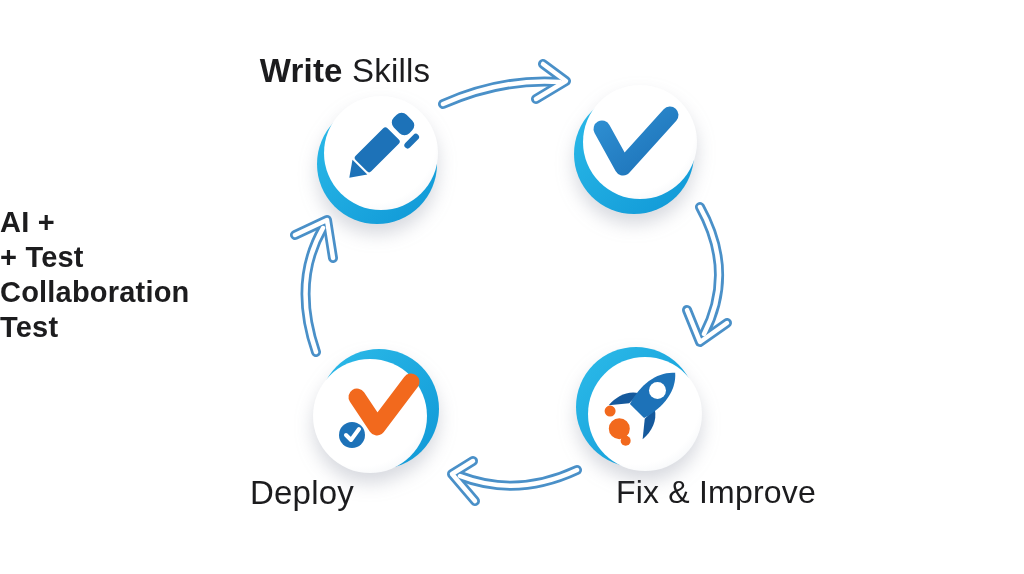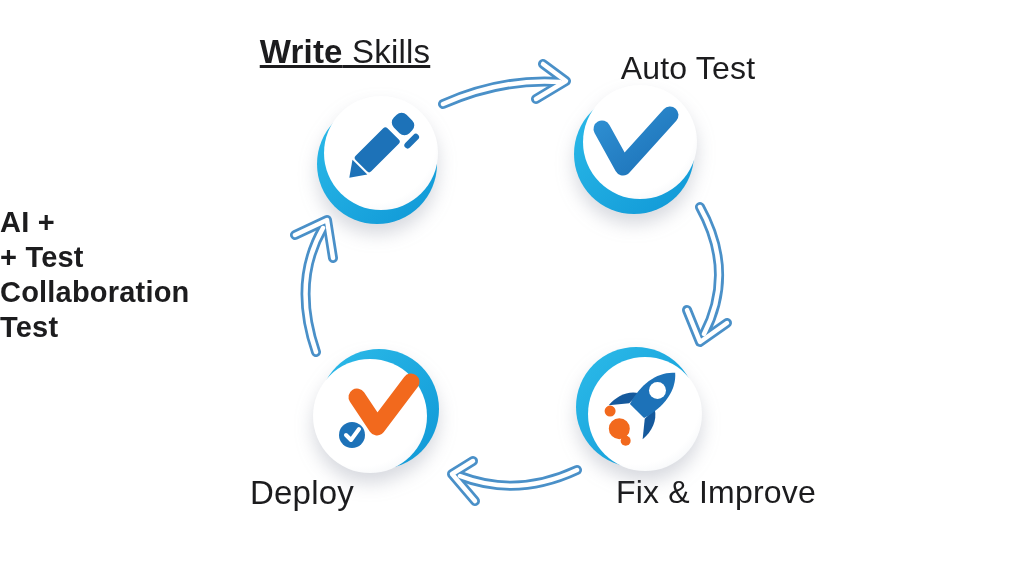--- a/index.html
+++ b/index.html
@@ -45,23 +45,22 @@
         <stop offset="0" style="stop-color:var(--blue_light,#2e8fd2)"></stop>
         <stop offset="1" style="stop-color:var(--blue,#1d72b8)"></stop>
       </linearGradient>
       <radialGradient id="gradWhite" cx="0.42" cy="0.38" r="0.78">
         <stop offset="0.72" stop-color="#ffffff"></stop>
         <stop offset="1" stop-color="#edf0f4"></stop>
       </radialGradient>
     </defs>
   </svg>
 
-  <div class="label" style="left:245px; top:33px; width:200px;text-decoration:underline;"><span class="bold">Write</span><span> Skills</span></div>
+  <div class="label" style="left:245px; top:52px; width:200px;"><span class="bold">Write</span><span> Skills</span></div>
 
-  <div class="label" style="left:588px; top:50px; width:200px; font-size:32px;">Auto Test</div>
 
   <div class="label" style="left:202px; top:474px; width:200px;">Deploy</div>
 
   <div class="label" style="left:606px; top:474px; width:220px; font-size:32px;">Fix &amp; Improve</div>
 
   <div class="center-caption">
     <div>AI +</div>
     <div>+ Test</div>
     <div>Collaboration</div>
     <div>Test</div>

